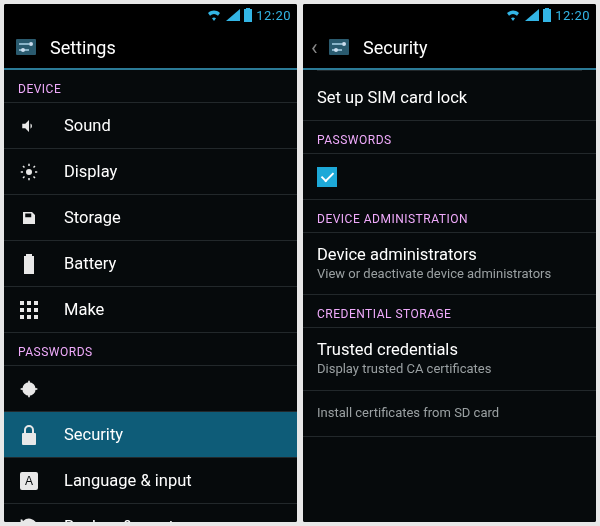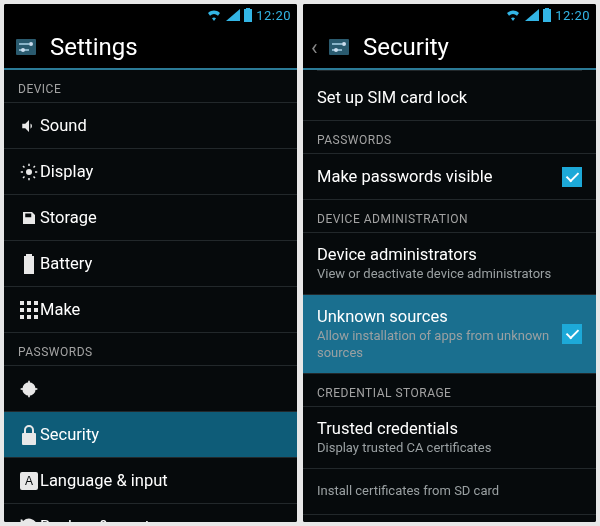--- a/index.html
+++ b/index.html
@@ -42,40 +42,40 @@
     display: flex;
     align-items: center;
     gap: 10px;
     padding: 0 8px;
     border-bottom: 2px solid #2b7a96;
   }
   .app-bar-icon {
     width: 28px; height: 28px;
     display: flex; align-items: center; justify-content: center;
   }
-  .app-bar-title { font-size: 24px; font-weight: 400; }
+  .app-bar-title { font-size: 18px; font-weight: 400; }
   .back-caret { width: 10px; color: #888; font-size: 22px; margin-right: -6px; }
   .scroll {
     flex: 1;
     overflow: hidden;
     background: #060a0c;
   }
   .section-header {
-    color: #a3a3a3;
+    color: #f0abfc;
     font-size: 12px;
     letter-spacing: 0.5px;
     padding: 12px 14px 6px;
     border-bottom: 1px solid #22282b;
   }
   .row {
     border-bottom: 1px solid #22282b;
     padding: 12px 14px;
     display: flex;
     align-items: center;
-    gap: 0;
+    gap: 24px;
     min-height: 46px;
   }
   .row.selected {
     background: #0e5c78;
   }
   .row.highlight {
     background: #1a6f8f;
   }
   .row-icon {
     width: 22px;
@@ -273,39 +273,29 @@
   </div>
   <div class="scroll" id="right-scroll">
       <div class="thin-sep"></div>
       <div class="row">
         <div class="row-text">
           <div class="row-title">Set up SIM card lock</div>
         </div>
       </div>
       <div class="section-header">PASSWORDS</div>
       <div class="row">
-        <div class="row-text">
-          <div class="row-title">Make passwords visible</div>
-        </div>
         <div class="checkbox checked"></div>
       </div>
       <div class="section-header">DEVICE ADMINISTRATION</div>
       <div class="row">
         <div class="row-text">
           <div class="row-title">Device administrators</div>
           <div class="row-sub">View or deactivate device administrators</div>
         </div>
       </div>
-      <div class="row highlight">
-        <div class="row-text">
-          <div class="row-title">Unknown sources</div>
-          <div class="row-sub">Allow installation of apps from unknown sources</div>
-        </div>
-        <div class="checkbox checked"></div>
-      </div>
       <div class="section-header">CREDENTIAL STORAGE</div>
       <div class="row">
         <div class="row-text">
           <div class="row-title">Trusted credentials</div>
           <div class="row-sub">Display trusted CA certificates</div>
         </div>
       </div>
       <div class="row">
         <div class="row-text">
           <div class="row-sub">Install certificates from SD card</div>

